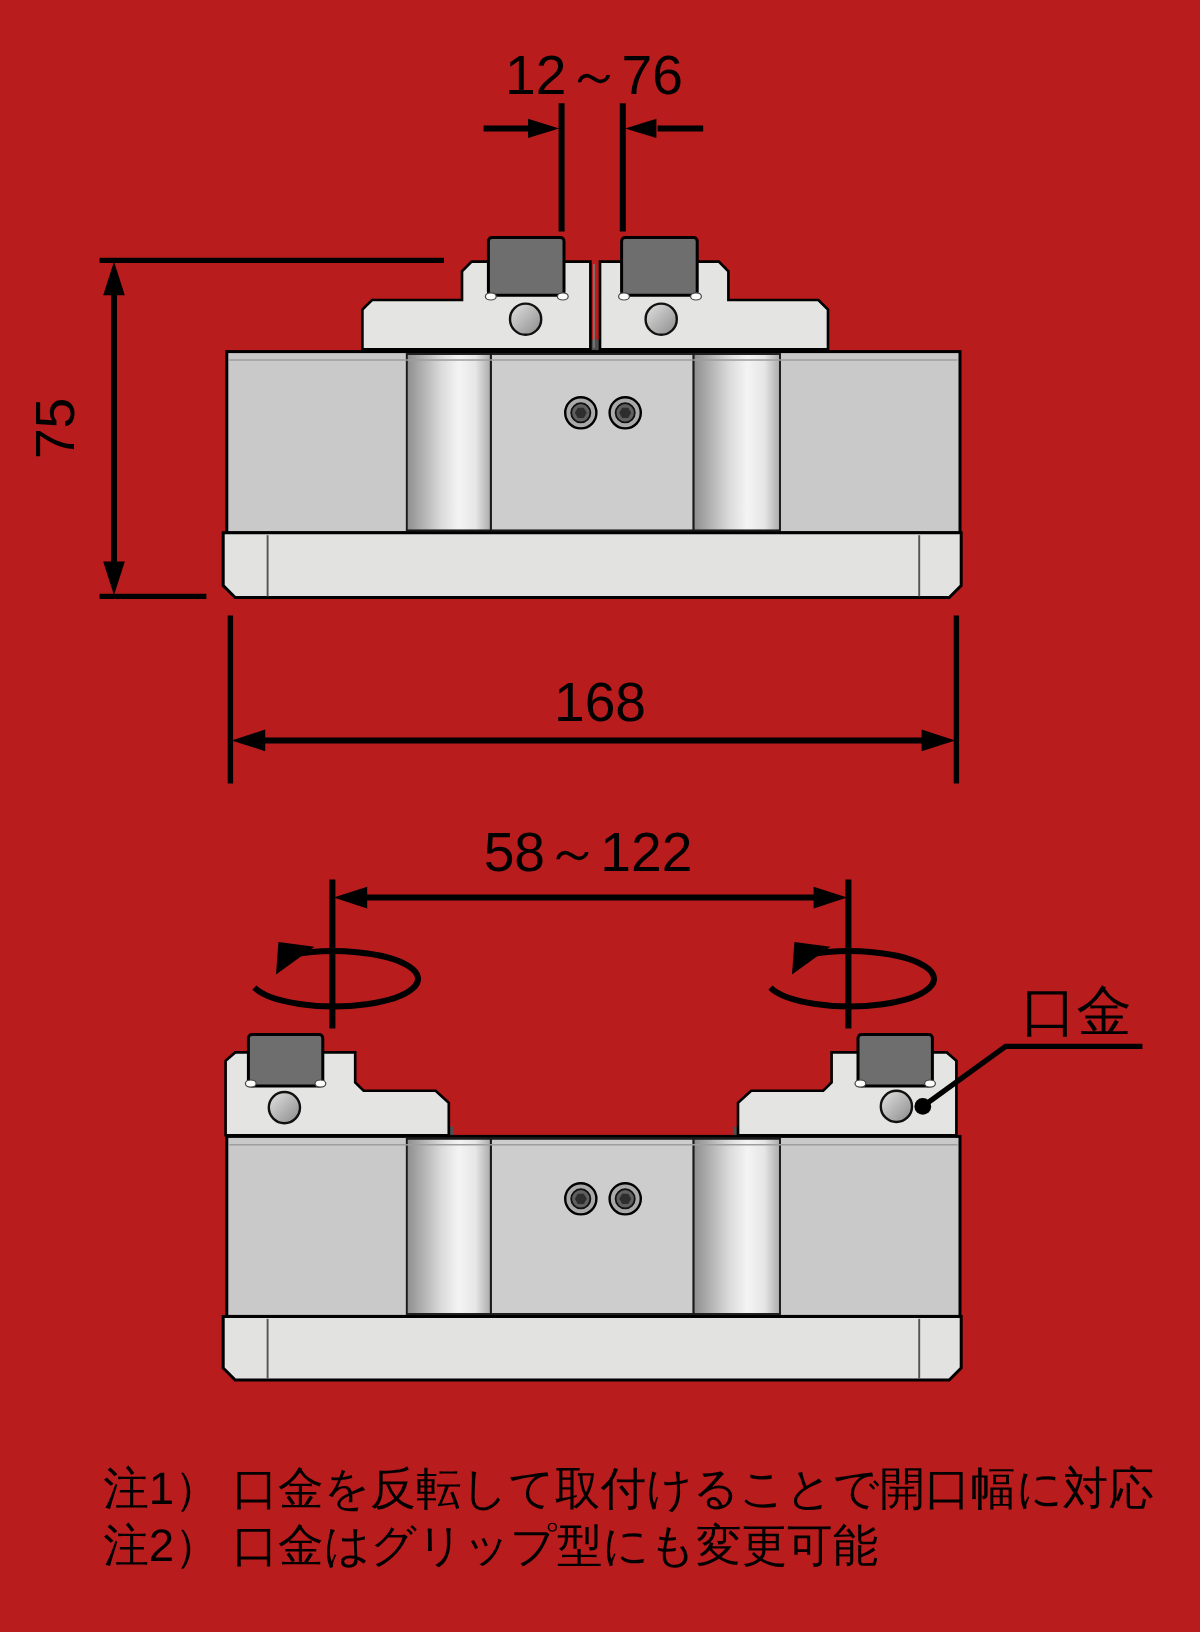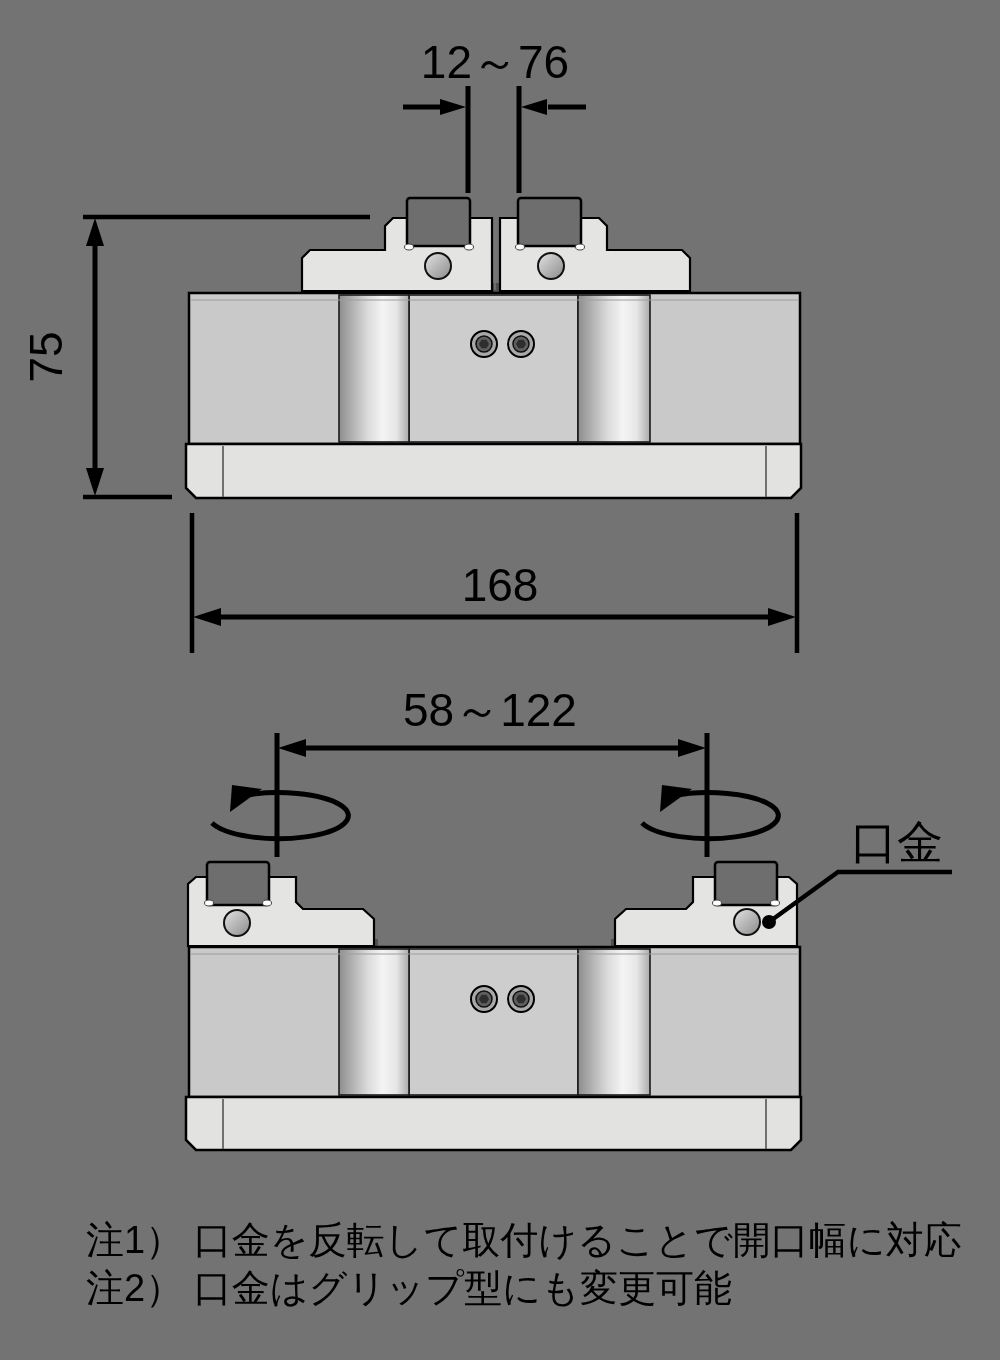--- a/index.html
+++ b/index.html
@@ -1,19 +1,19 @@
 <!DOCTYPE html>
 <html><head>
 <meta charset="utf-8">
 <style>
   html,body{margin:0;padding:0;background:#ffffff;}
   .page{
     position:relative;
     width:1000px;height:1360px;
-    background:#737373;
+    background:#b91c1c;
     overflow:hidden;
     font-family:"Liberation Sans", sans-serif;
   }
   svg text{
     font-family:"Liberation Sans","DejaVu Sans",sans-serif;
     fill:#000;
   }
   .dimtxt{font-size:46px;}
   .labeltxt{font-size:46px;}
   .notetxt{font-size:38px;}

